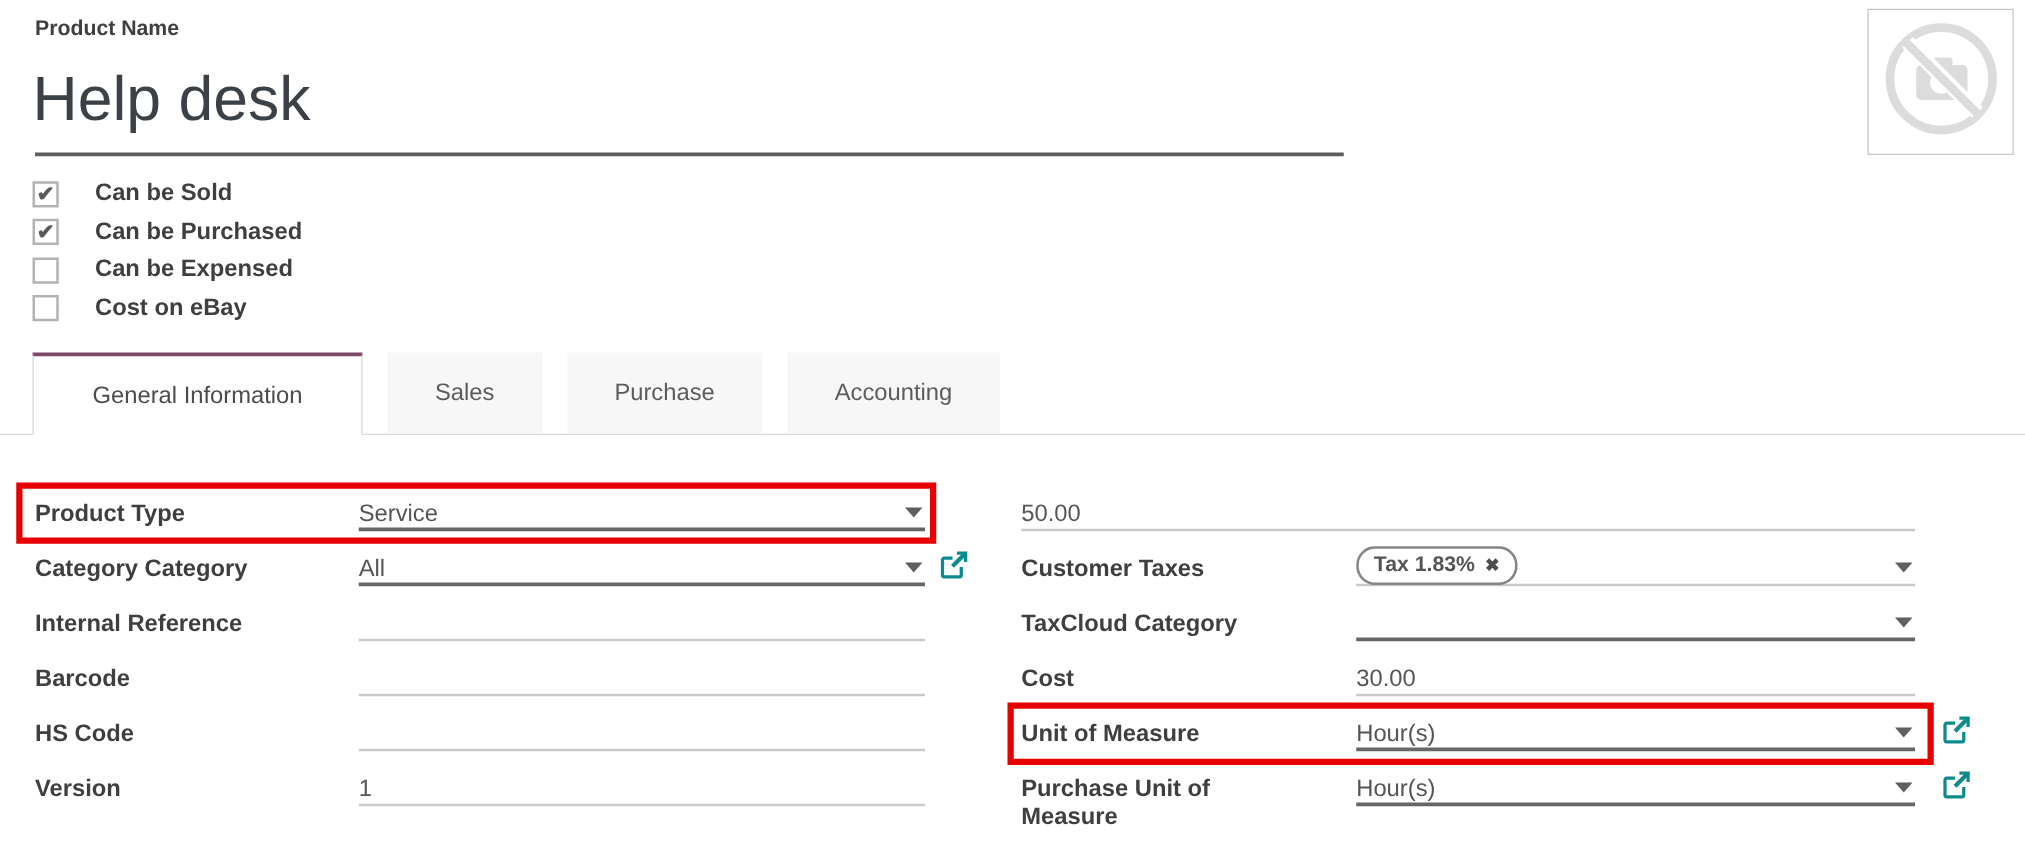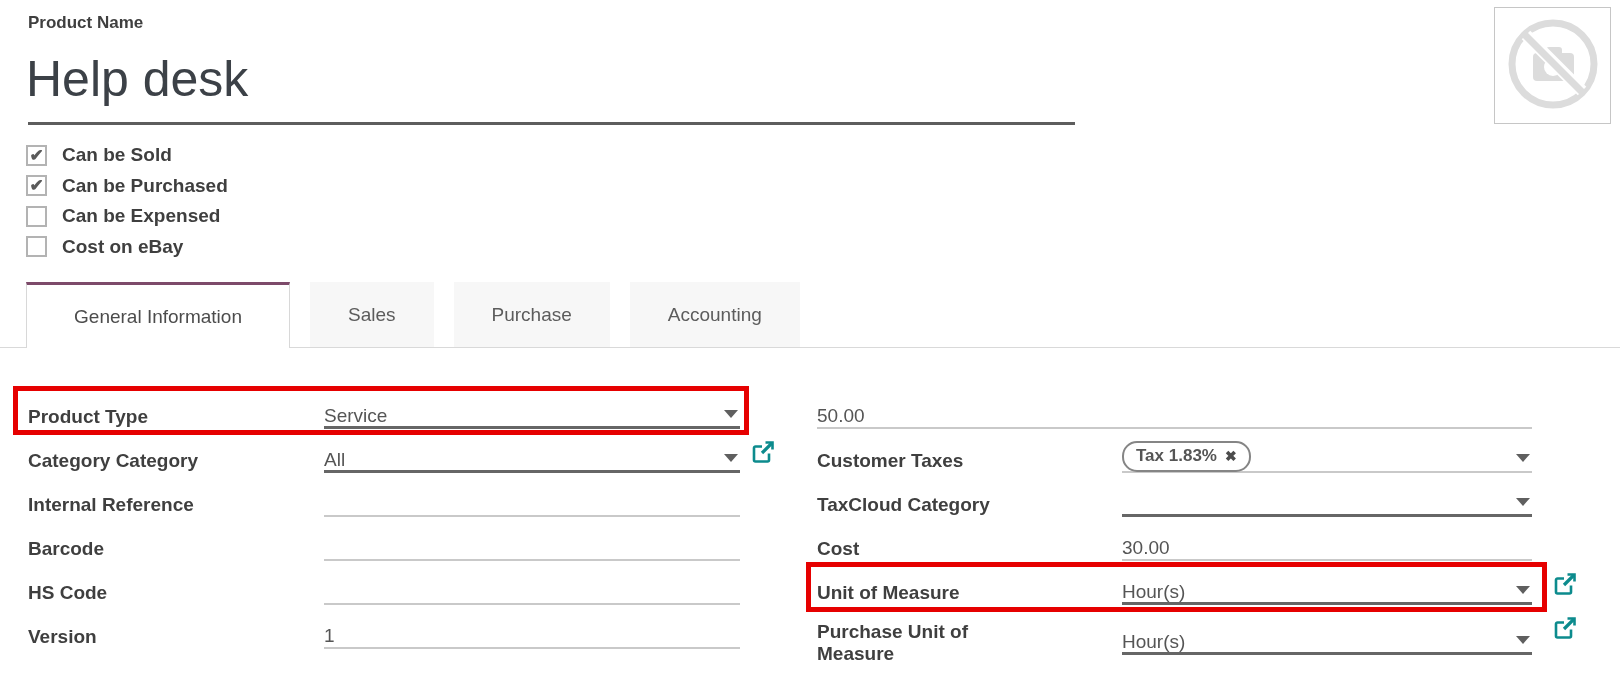--- a/index.html
+++ b/index.html
@@ -22,41 +22,41 @@
 
   
   .cb-group { position:absolute; left:26px; top:140px; }
   .cb-row { display:flex; align-items:center; height:30.5px; }
   .cb-box {
     width:21px; height:21px; border:2px solid #b3b3b3; background:#fff;
     display:flex; align-items:center; justify-content:center; flex:none;
     font-size:17px; line-height:1; color:transparent; font-weight:bold;
   }
   .cb-row.checked .cb-box { color:#5a5a5a; }
-  .cb-label { margin-left:15px; font-size:19px; font-weight:bold; color:#3f3f3f; }
+  .cb-label { margin-left:29px; font-size:19px; font-weight:bold; color:#3f3f3f; }
 
   
   .tabbar-rule { position:absolute; left:0; top:347px; width:1620px; height:1px; background:#d9d9d9; }
   .tabs { position:absolute; left:26px; top:282px; height:66px; display:flex; }
   .tab {
     height:65px; background:#f7f7f7; color:#5c5c5c; font-size:19px;
     display:flex; align-items:center; justify-content:center;
     padding:0 38px; margin-right:20px; white-space:nowrap;
   }
   .tab.active {
     height:66px; background:#fff; color:#4c4c4c; width:264px; padding:0;
     border-top:3px solid #7d4a6a; border-left:1px solid #d8d8d8; border-right:1px solid #d8d8d8;
     position:relative; z-index:2;
   }
 
   
   .col { position:absolute; top:389px; }
   .col-left  { left:28px;  width:712px; }
   .col-right { left:817px; width:715px; }
-  .frow { display:flex; align-items:center; min-height:44px; position:relative;gap:37px; }
+  .frow { display:flex; align-items:flex-start; min-height:44px; position:relative; }
   .flabel {
     flex:none; padding-top:12px; font-size:19px; font-weight:bold; color:#3f3f3f; line-height:22px;
   }
   .col-left  .flabel { width:259px; padding-right:30px; }
   .col-right .flabel { width:268px; padding-right:50px; }
   .fval {
     flex:1 1 auto; height:36px; position:relative;
     font-size:19px; color:#555; line-height:22px;
   }
   .fval .vtext { position:absolute; left:0; top:12px; white-space:nowrap; }

